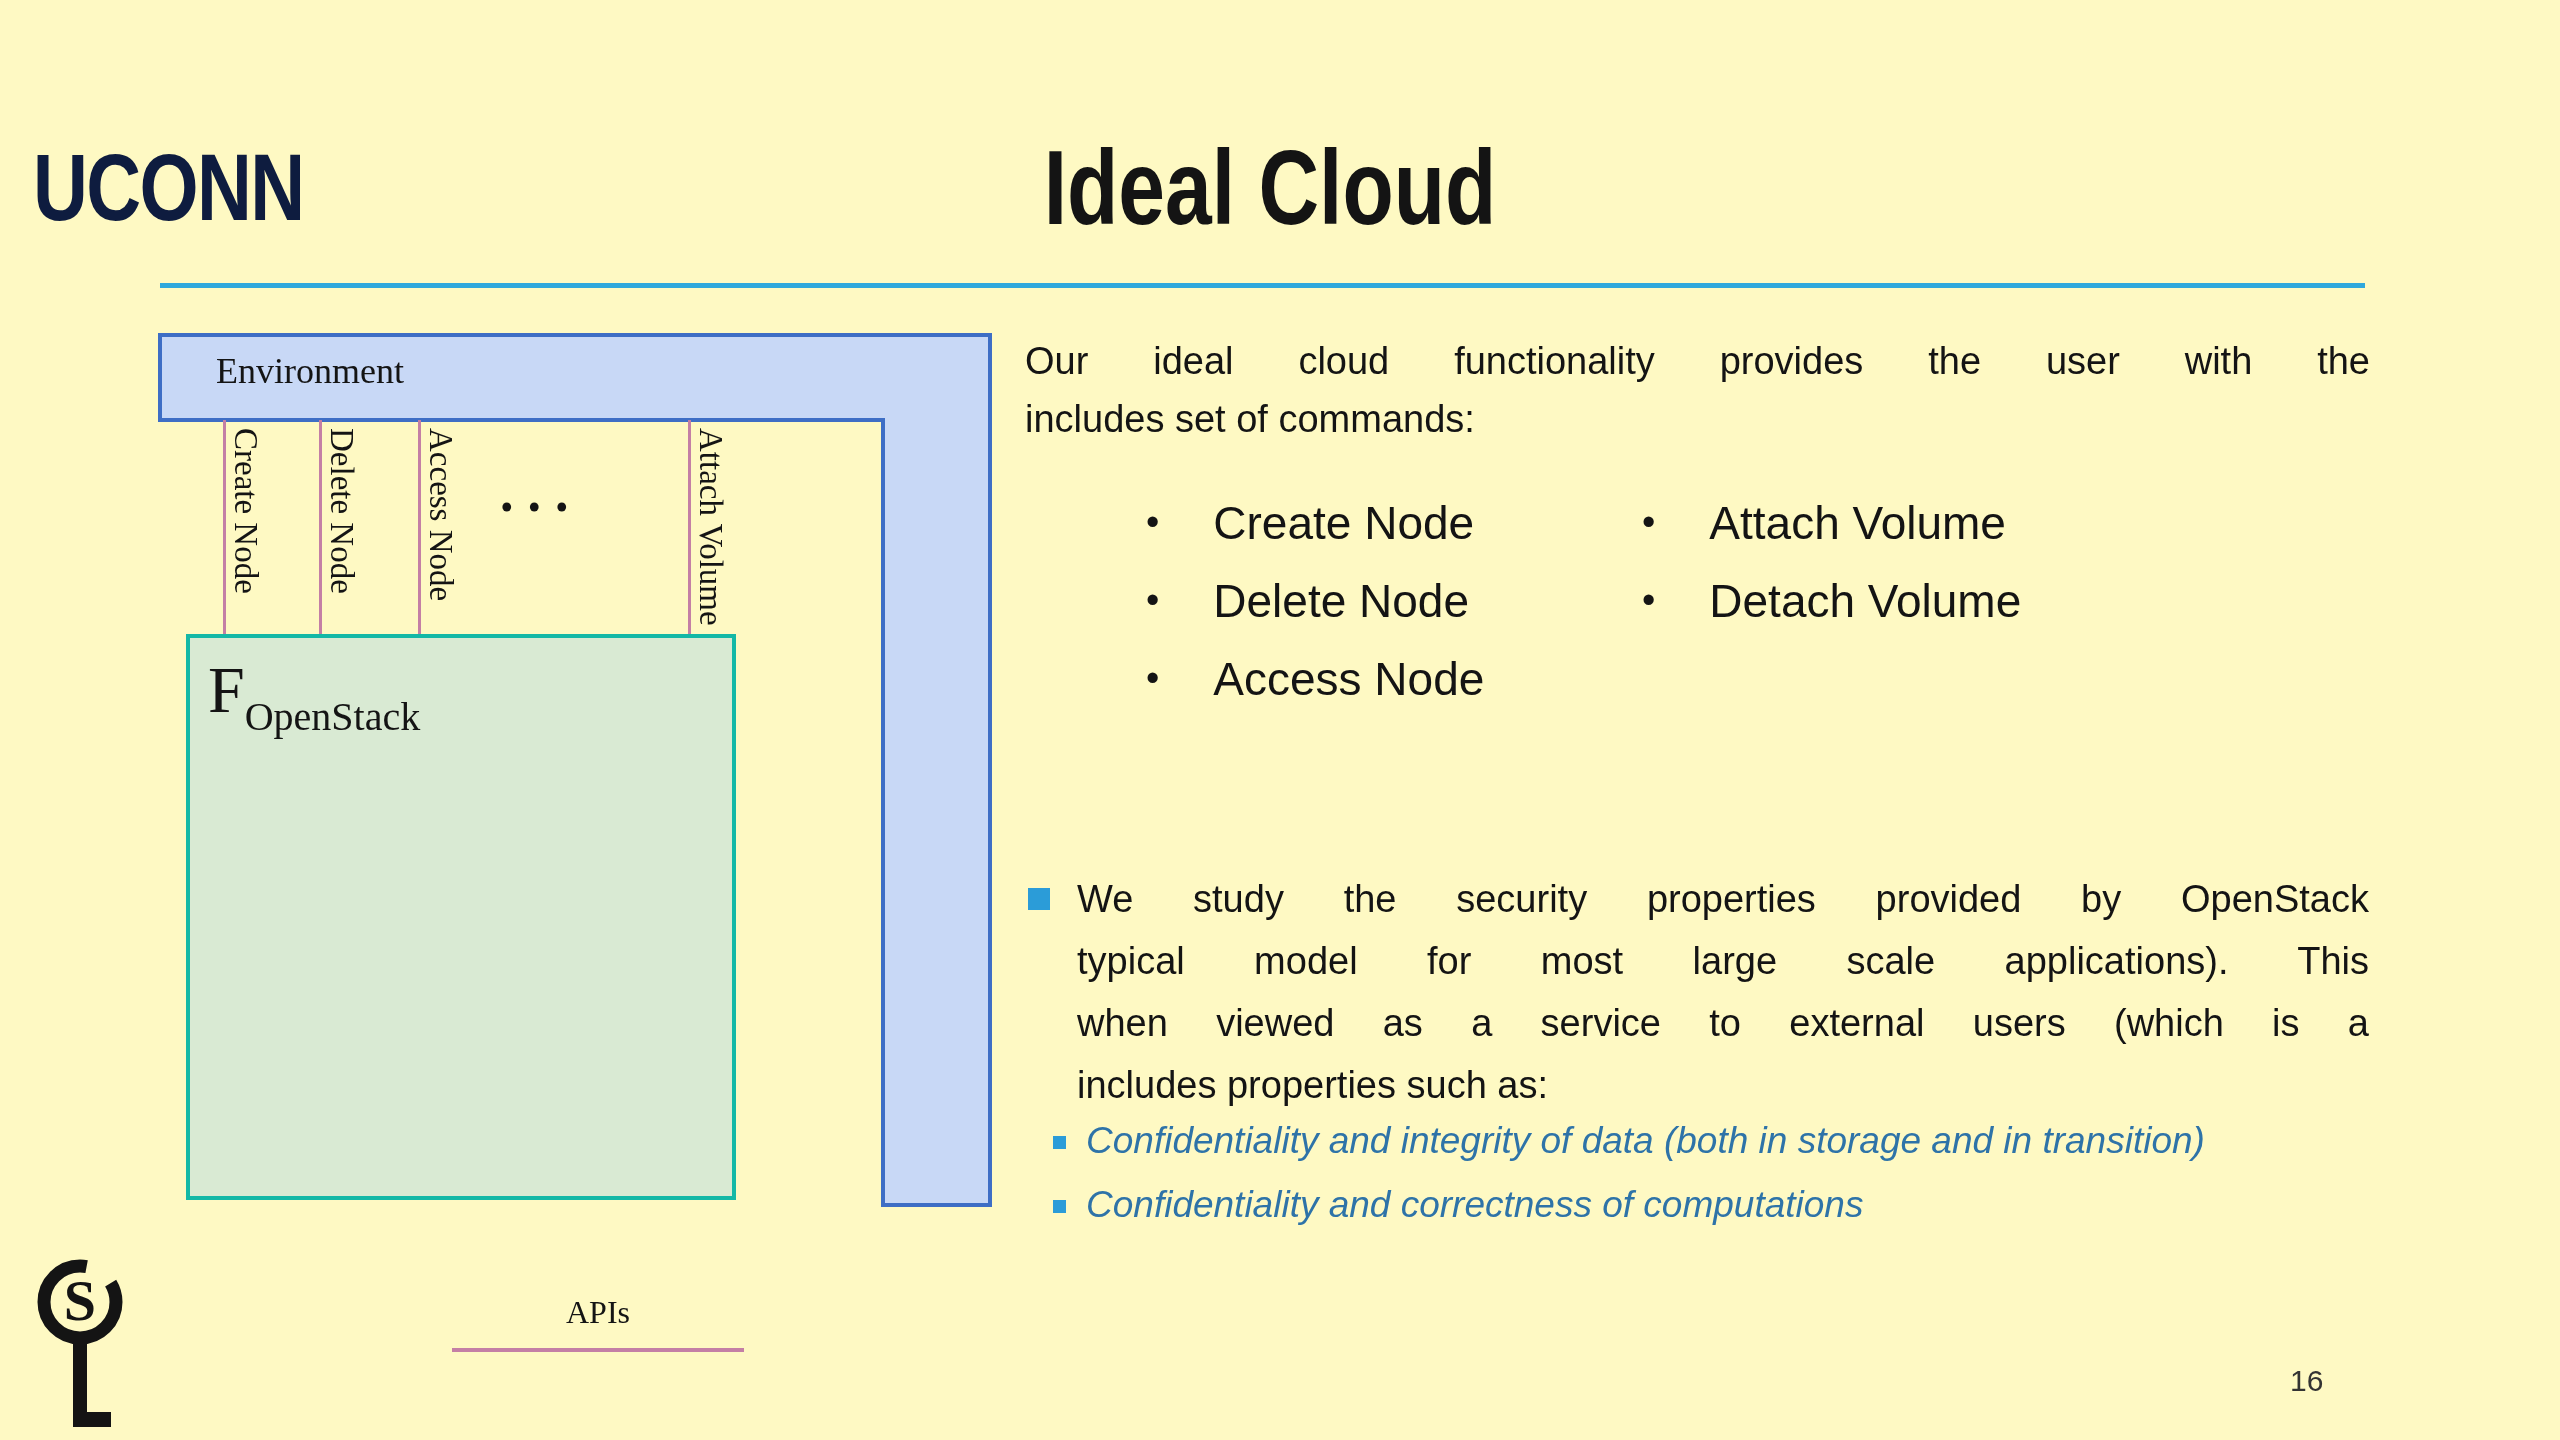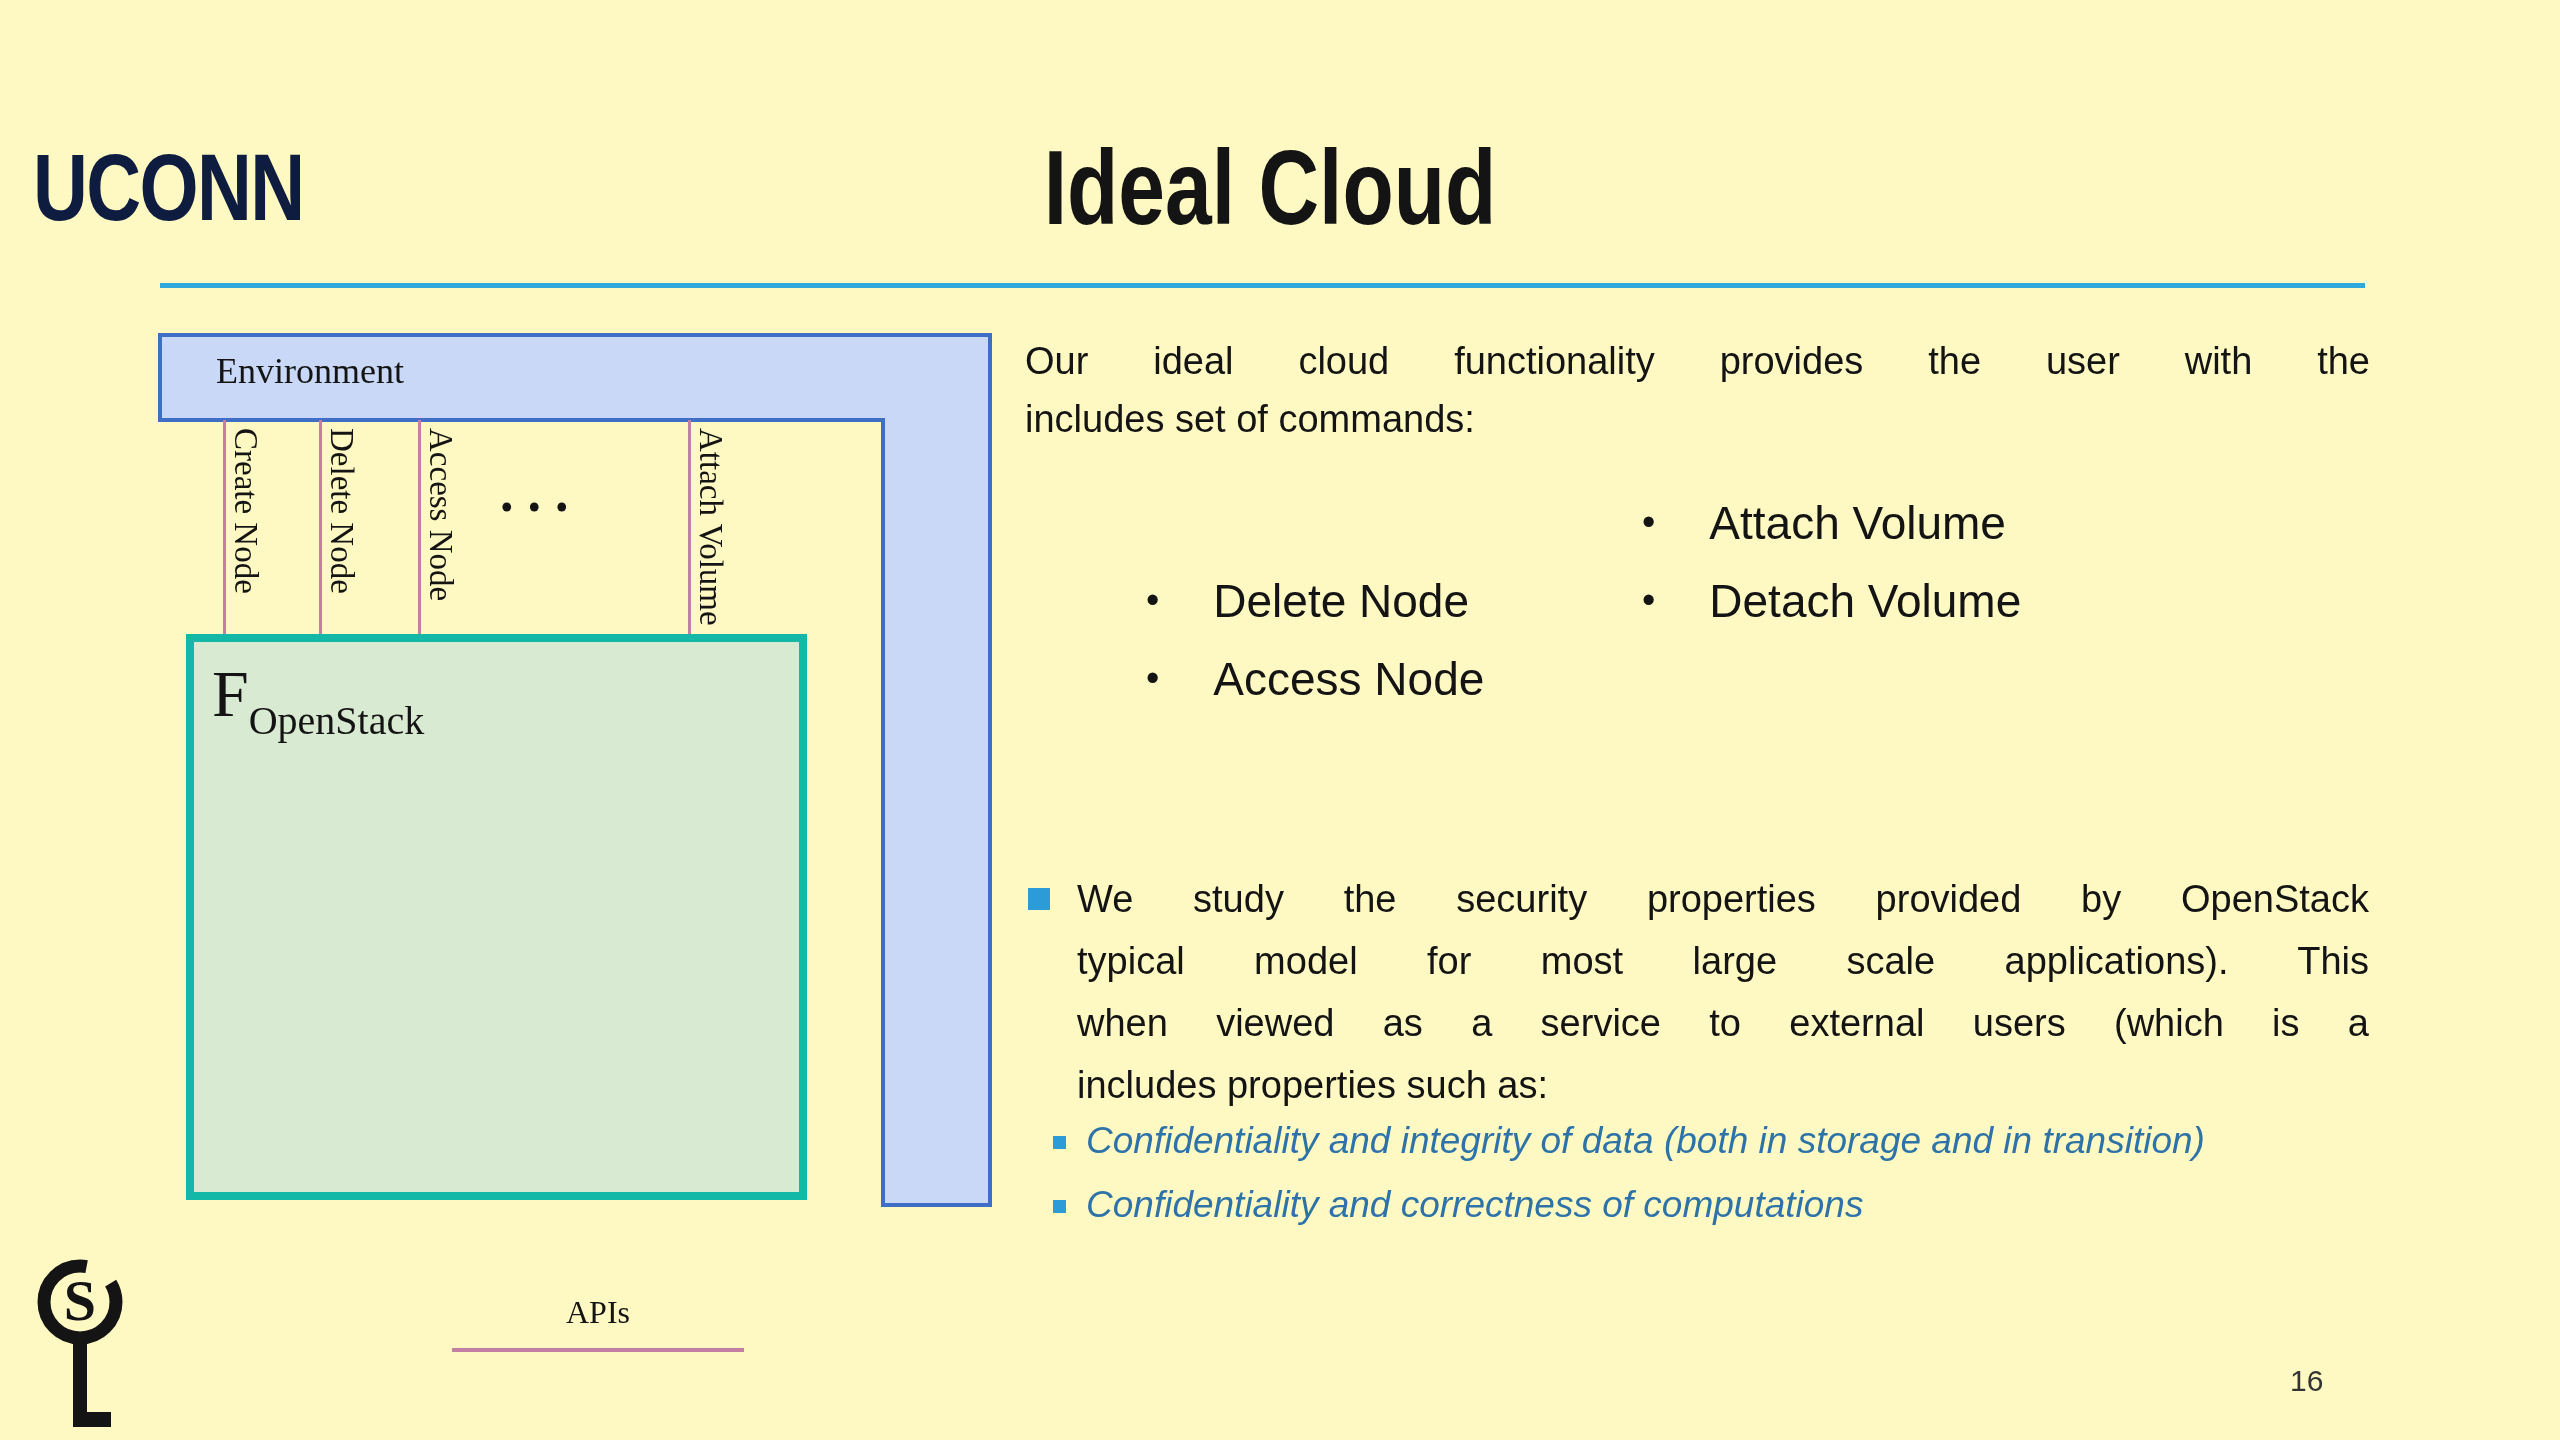--- a/index.html
+++ b/index.html
@@ -16,22 +16,22 @@
   .title{
     position:absolute;left:800px;top:128px;width:940px;text-align:center;
     font-size:105px;font-weight:700;color:#141414;white-space:nowrap;
     transform:scaleX(0.8);transform-origin:center top;
   }
   .divider{position:absolute;left:160px;top:283px;width:2205px;height:5px;background:#2FA8DC;}
   
   .env-svg{position:absolute;left:158px;top:333px;}
   .env-label{position:absolute;left:192px;top:350px;font-family:"Liberation Serif",serif;font-size:36px;color:#141414;margin-left:24px;}
   .greenbox{
-    position:absolute;left:186px;top:634px;width:621px;height:566px;
-    background:#D9EAD3;border:8px solid #14b8a6;box-sizing:border-box;
+    position:absolute;left:186px;top:634px;width:550px;height:566px;
+    background:#D9EAD3;border:4px solid #14b8a6;box-sizing:border-box;
   }
   .flabel{position:absolute;left:18px;top:14px;font-family:"Liberation Serif",serif;font-size:66px;color:#141414;}
   .fsub{font-size:40px;vertical-align:-18px;}
   .pline{position:absolute;top:420px;width:3px;height:214px;background:#C47FA5;}
   .vlabel{
     position:absolute;top:428px;font-family:"Liberation Serif",serif;font-size:33px;line-height:38px;
     color:#141414;white-space:nowrap;transform:rotate(90deg);transform-origin:0 0;
   }
   .dots{position:absolute;left:500px;top:462px;font-family:"Liberation Serif",serif;font-size:54px;font-weight:700;letter-spacing:14px;color:#141414;}
   .apis{position:absolute;left:452px;top:1294px;width:292px;text-align:center;font-family:"Liberation Serif",serif;font-size:32px;color:#141414;}
@@ -88,20 +88,21 @@
     <text x="46" y="64" text-anchor="middle" font-family="Liberation Serif, serif" font-size="58" font-weight="bold" fill="#141414">S</text>
     <rect x="39" y="80" width="14" height="90" fill="#141414"></rect>
     <rect x="39" y="156" width="38" height="15" fill="#141414"></rect>
   </svg>
 
   <div class="para intro">
     <div class="jline">Our ideal cloud functionality provides the user with the</div>
     <div class="lastline">includes set of commands:</div>
   </div>
 
+  <div class="cmd" style="left:1146px;top:496px"><span class="dot">•</span><span>Create Node</span></div>
   <div class="cmd" style="left:1146px;top:574px"><span class="dot">•</span><span>Delete Node</span></div>
   <div class="cmd" style="left:1146px;top:652px"><span class="dot">•</span><span>Access Node</span></div>
   <div class="cmd" style="left:1642px;top:496px"><span class="dot">•</span><span>Attach Volume</span></div>
   <div class="cmd" style="left:1642px;top:574px"><span class="dot">•</span><span>Detach Volume</span></div>
 
   <div class="sqbullet" style="left:1028px;top:888px"></div>
   <div class="para study">
     <div class="jline">We study the security properties provided by OpenStack</div>
     <div class="jline">typical model for most large scale applications). This</div>
     <div class="jline">when viewed as a service to external users (which is a</div>

